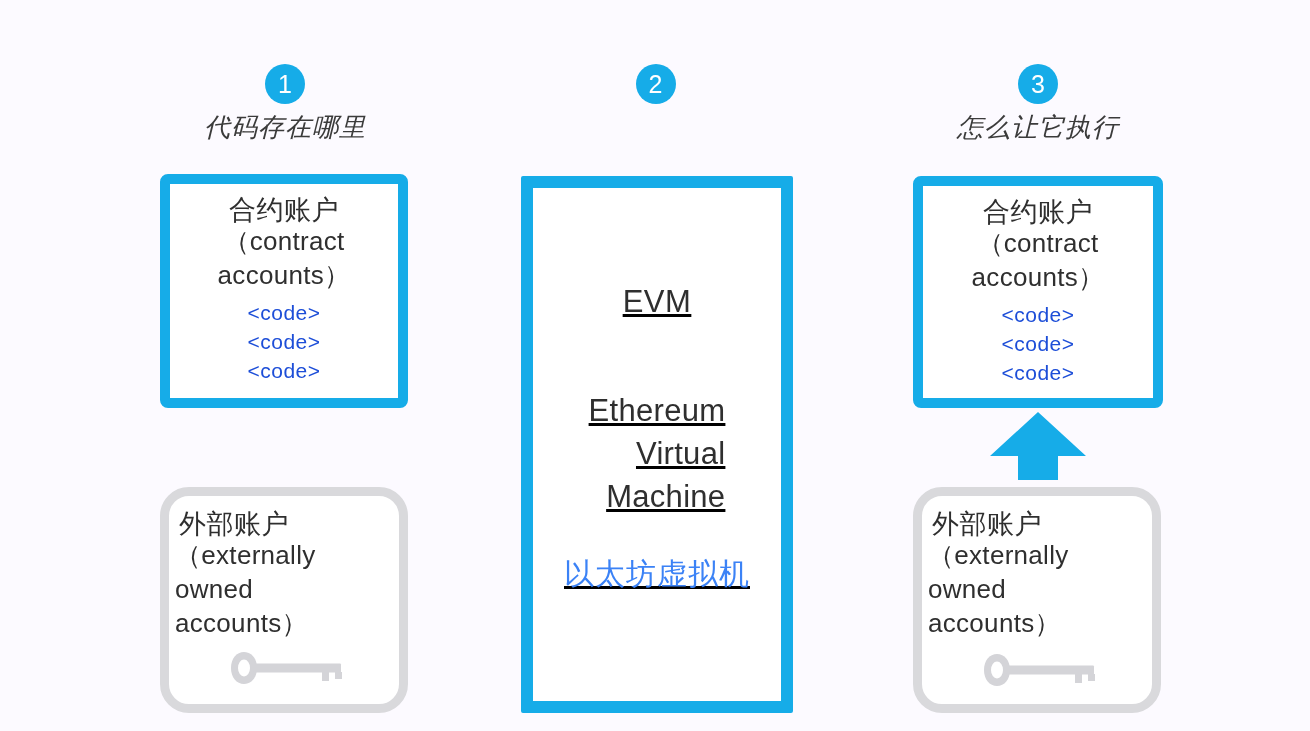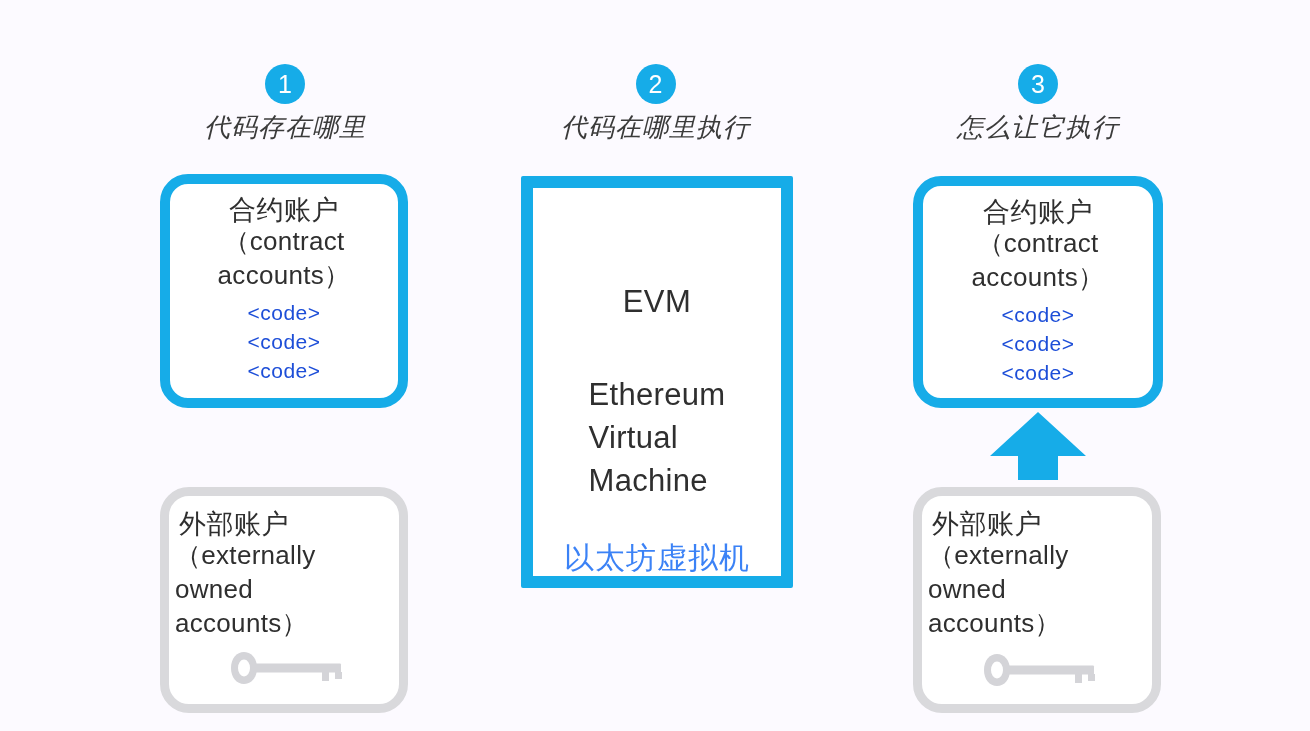--- a/index.html
+++ b/index.html
@@ -68,21 +68,21 @@
   .card {
     position: absolute;
     box-sizing: border-box;
     background: #ffffff;
     display: flex;
     flex-direction: column;
     align-items: center;
   }
   .card-blue {
     border: 10px solid #16ace8;
-    border-radius: 28px;
+    border-radius: 8px;
   }
   .card-gray {
     border: 9px solid #d9d9dc;
     border-radius: 28px;
   }
 
   
   .contract-card {
     top: 174px;
     left: 20px;
@@ -144,40 +144,41 @@
   }
   .col-3 .key-icon { bottom: 14px; }
 
   
   .evm-box {
     position: absolute;
     box-sizing: border-box;
     top: 176px;
     left: 13px;
     width: 272px;
-    height: 412px;
+    height: 537px;
     border: 12px solid #16ace8;
     border-radius: 2px;
     background: #ffffff;
     display: flex;
     flex-direction: column;
     align-items: center;
+    text-decoration: underline;
   }
   .evm-abbr {
     margin-top: 96px;
     font-size: 31px;
     color: #2f2f2f;
     letter-spacing: 0.5px;
   }
   .evm-full {
-    margin-top: 54px;
+    margin-top: 70px;
     font-size: 31px;
     color: #2f2f2f;
     line-height: 1.38;
-    text-align: left;
+    text-align: right;
     letter-spacing: 0.3px;
   }
   .evm-cn {
     margin-top: 36px;
     font-size: 30px;
     color: #3b82f6;
     letter-spacing: 1px;
   }
 
   
@@ -254,21 +255,20 @@
         </g>
         <ellipse cx="35" cy="20" rx="6" ry="8.5" fill="#ffffff"></ellipse>
       </svg>
     </div>
 
   </div>
 
   <div class="column col-2">
 
     <div class="badge">2</div>
-    <div class="col-title">代码在哪里执行</div>
 
     <div class="evm-box">
       <div class="evm-abbr">EVM</div>
       <div class="evm-full">
         <div>Ethereum</div>
         <div>Virtual</div>
         <div>Machine</div>
       </div>
       <div class="evm-cn">以太坊虚拟机</div>
     </div>

